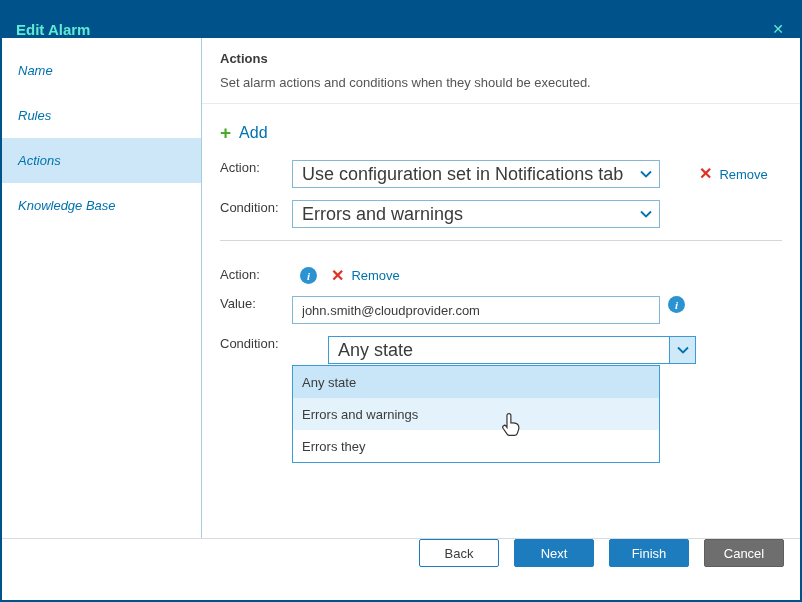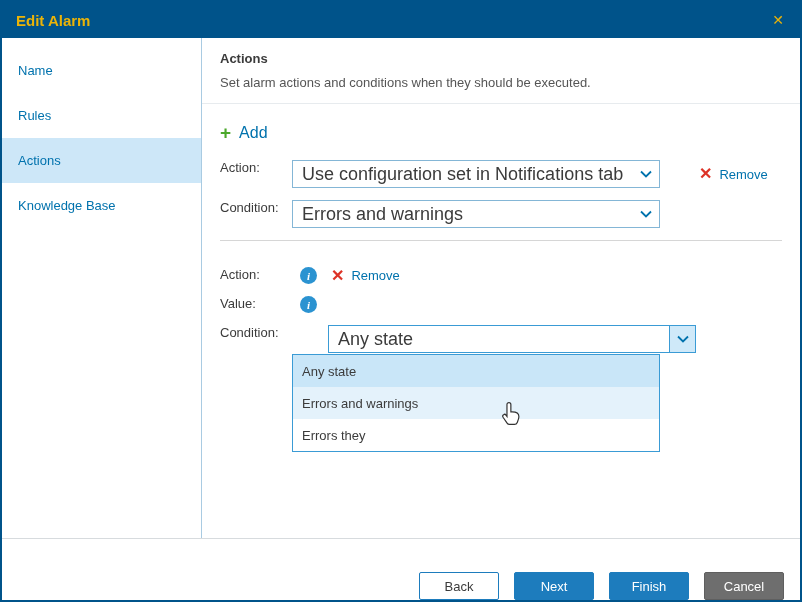--- a/index.html
+++ b/index.html
@@ -6,27 +6,27 @@
     --header-bg:#00538a; --frame-border:#00538a; --link:#0072ad; --text:#3b3b3b;
     --muted:#555555; --select-border:#84b6d6; --select-border-active:#3a9bd5;
     --option-selected-bg:#c9e6f8; --option-hover-bg:#e4f2fb; --sidebar-selected-bg:#cde7f8;
     --btn-primary:#1d7cbd; --btn-cancel:#6e6e6e; --remove-red:#dd3327; --add-green:#4ca82c;
     --info-blue:#2b93d1; --divider:#d6d6d6; --sidebar-border:#a9cbe2;
   }
   *{box-sizing:border-box;}
   body{margin:0; background:#ffffff; font-family:"Liberation Sans", sans-serif; color:var(--text);}
   .dialog{width:802px; height:602px; border:2px solid var(--frame-border); display:flex; flex-direction:column; background:#fff; position:relative;}
   
-  .header{flex:none; height:36px; background:var(--header-bg); color:#eab308; display:flex; align-items:center; justify-content:space-between; padding:0 14px;}
+  .header{flex:none; height:36px; background:var(--header-bg); color:#5eead4; display:flex; align-items:flex-end; justify-content:space-between; padding:0 14px;}
   .title{font-size:15px; font-weight:bold;}
   .close{font-size:14px; cursor:pointer; line-height:1; padding:2px;}
   
   .body{flex:1; display:flex; min-height:0;}
   .sidebar{width:200px; flex:none; border-right:1px solid var(--sidebar-border); padding-top:10px; background:#fff;}
-  .side-item{padding:15px 16px; font-size:13px; color:var(--link); cursor:pointer;}
+  .side-item{padding:15px 16px; font-size:13px; color:var(--link); cursor:pointer;font-style:italic;}
   .side-item.selected{background:var(--sidebar-selected-bg);}
   .content{flex:1; position:relative;}
   .content-header{padding:13px 18px 13px; border-bottom:1px solid #e7ebee;}
   .heading{font-size:13px; font-weight:bold; color:var(--text);}
   .subtitle{font-size:13px; color:var(--muted); margin-top:9px;}
   .add-row{display:inline-flex; align-items:center; gap:8px; margin:19px 18px 9px; cursor:pointer;}
   .plus{color:var(--add-green); font-weight:bold; font-size:19px; line-height:1;}
   .add-label{color:var(--link); font-size:16px;}
   .block{padding:9px 18px 0;}
   .form-row{display:flex; margin-bottom:12px;}
@@ -43,21 +43,21 @@
   .remove .x{color:var(--remove-red); font-weight:bold; font-size:16px; line-height:1;}
   .remove-label{color:var(--link); font-size:13px;}
   .hdivider{height:1px; background:var(--divider); margin:7px 18px 17px;}
   .select-wrap{position:relative;padding-left:36px;}
   .dropdown{position:absolute; top:29px; left:0; width:368px; background:#fff; border:1px solid var(--select-border-active); z-index:10;}
   .option{height:32px; display:flex; align-items:center; padding-left:9px; font-size:13px; color:var(--text); cursor:pointer;}
   .option.selected{background:var(--option-selected-bg);}
   .option.hover{background:var(--option-hover-bg);}
   .cursor{position:absolute; left:206px; top:46px; pointer-events:none;}
   
-  .footer{flex:none; height:62px; border-top:1px solid #d7dbde; display:flex; align-items:flex-end; justify-content:flex-end; gap:15px; padding-right:16px; background:#fff;}
+  .footer{flex:none; height:62px; border-top:1px solid #d7dbde; display:flex; align-items:flex-start; justify-content:flex-end; gap:15px; padding-right:16px; background:#fff;}
   .btn{width:80px; height:28px; font-size:13px; font-family:inherit; cursor:pointer; border-radius:2px;}
   .btn-back{background:#fff; border:1px solid var(--btn-primary); color:var(--text);}
   .btn-primary{background:var(--btn-primary); border:1px solid var(--btn-primary); color:#fff;}
   .btn-cancel{background:var(--btn-cancel); border:1px solid #5f5f5f; color:#fff;}
 </style>
 </head>
 <body>
 
 <div class="dialog">
 
@@ -125,20 +125,21 @@
         <div class="form-row">
           <span class="label">Action:</span>
           <span class="field-icon">i</span>
           <div class="remove">
             <span class="x">✕</span>
             <span class="remove-label">Remove</span>
           </div>
         </div>
         <div class="form-row">
           <span class="label">Value:</span>
+          <input class="text-input" value="john.smith@cloudprovider.com" style="">
           <span class="field-icon">i</span>
         </div>
         <div class="form-row">
           <span class="label">Condition:</span>
           <div class="select-wrap">
             <div class="select open">
               <span class="select-value">Any state</span>
               <span class="chevron-box">
                 <svg width="12" height="8" viewBox="0 0 12 8">
                     <path d="M1 1.5 L6 6.5 L11 1.5" fill="none" stroke="currentColor" stroke-width="1.8"></path>

